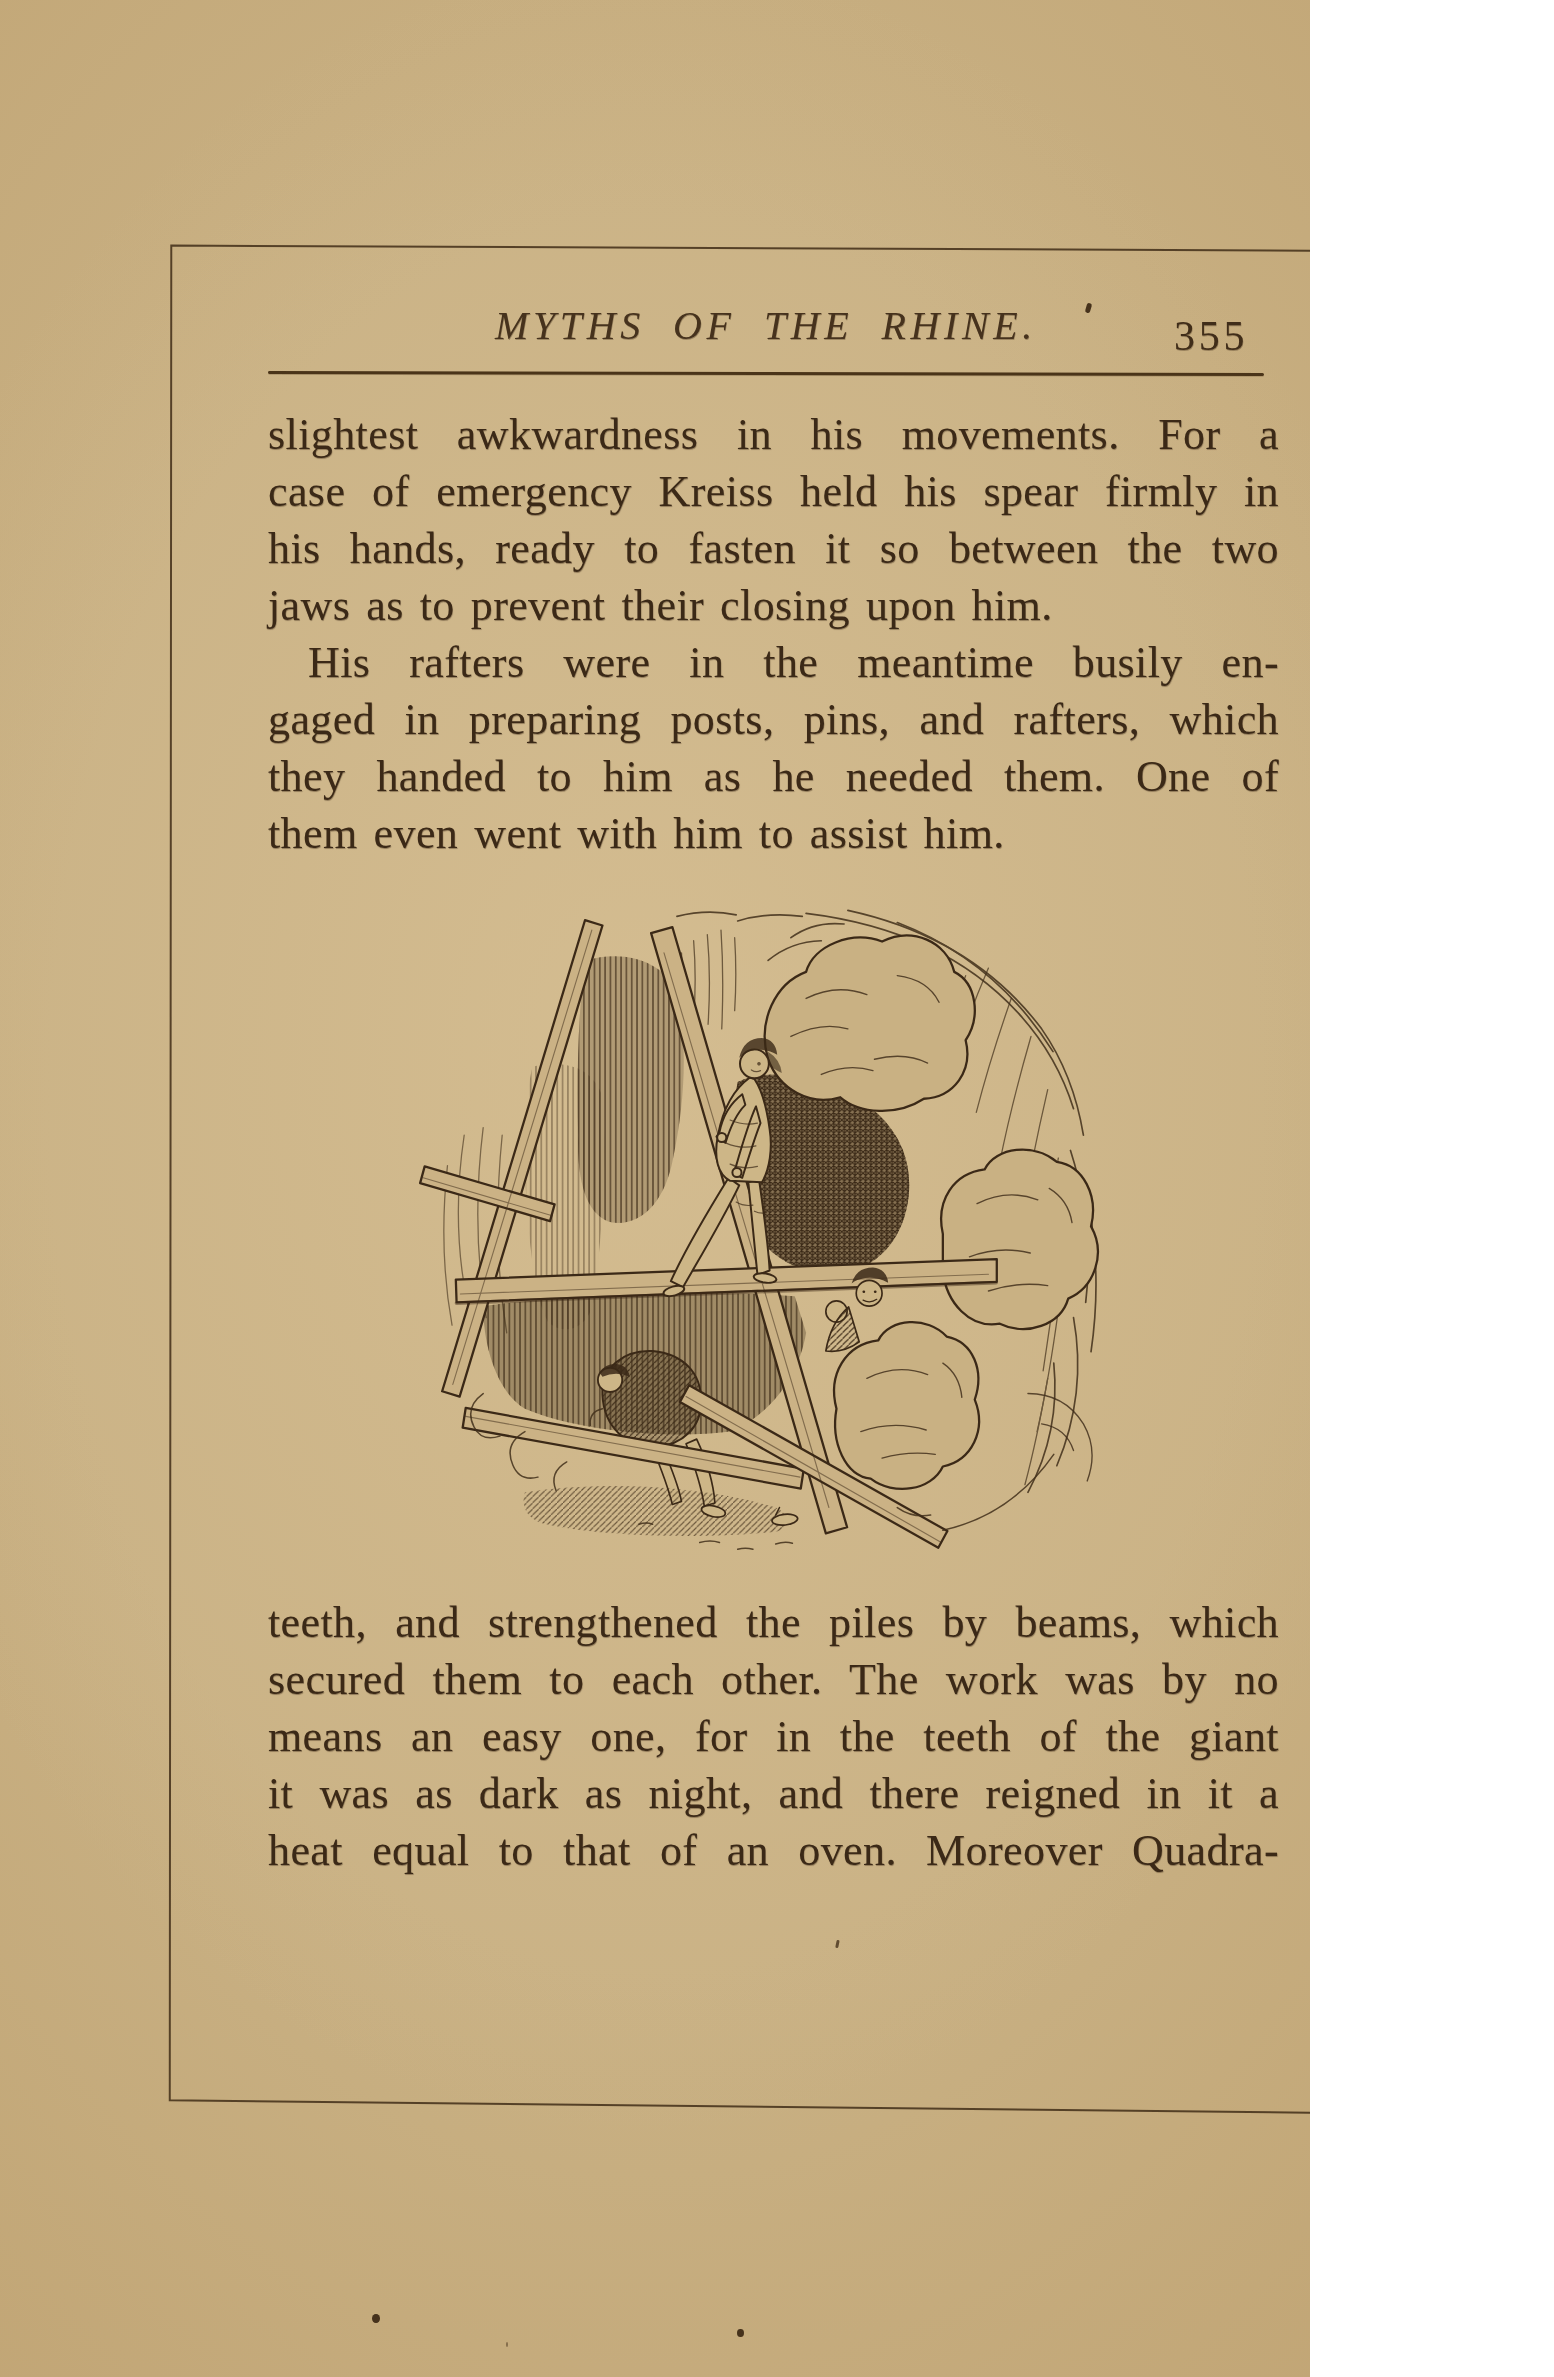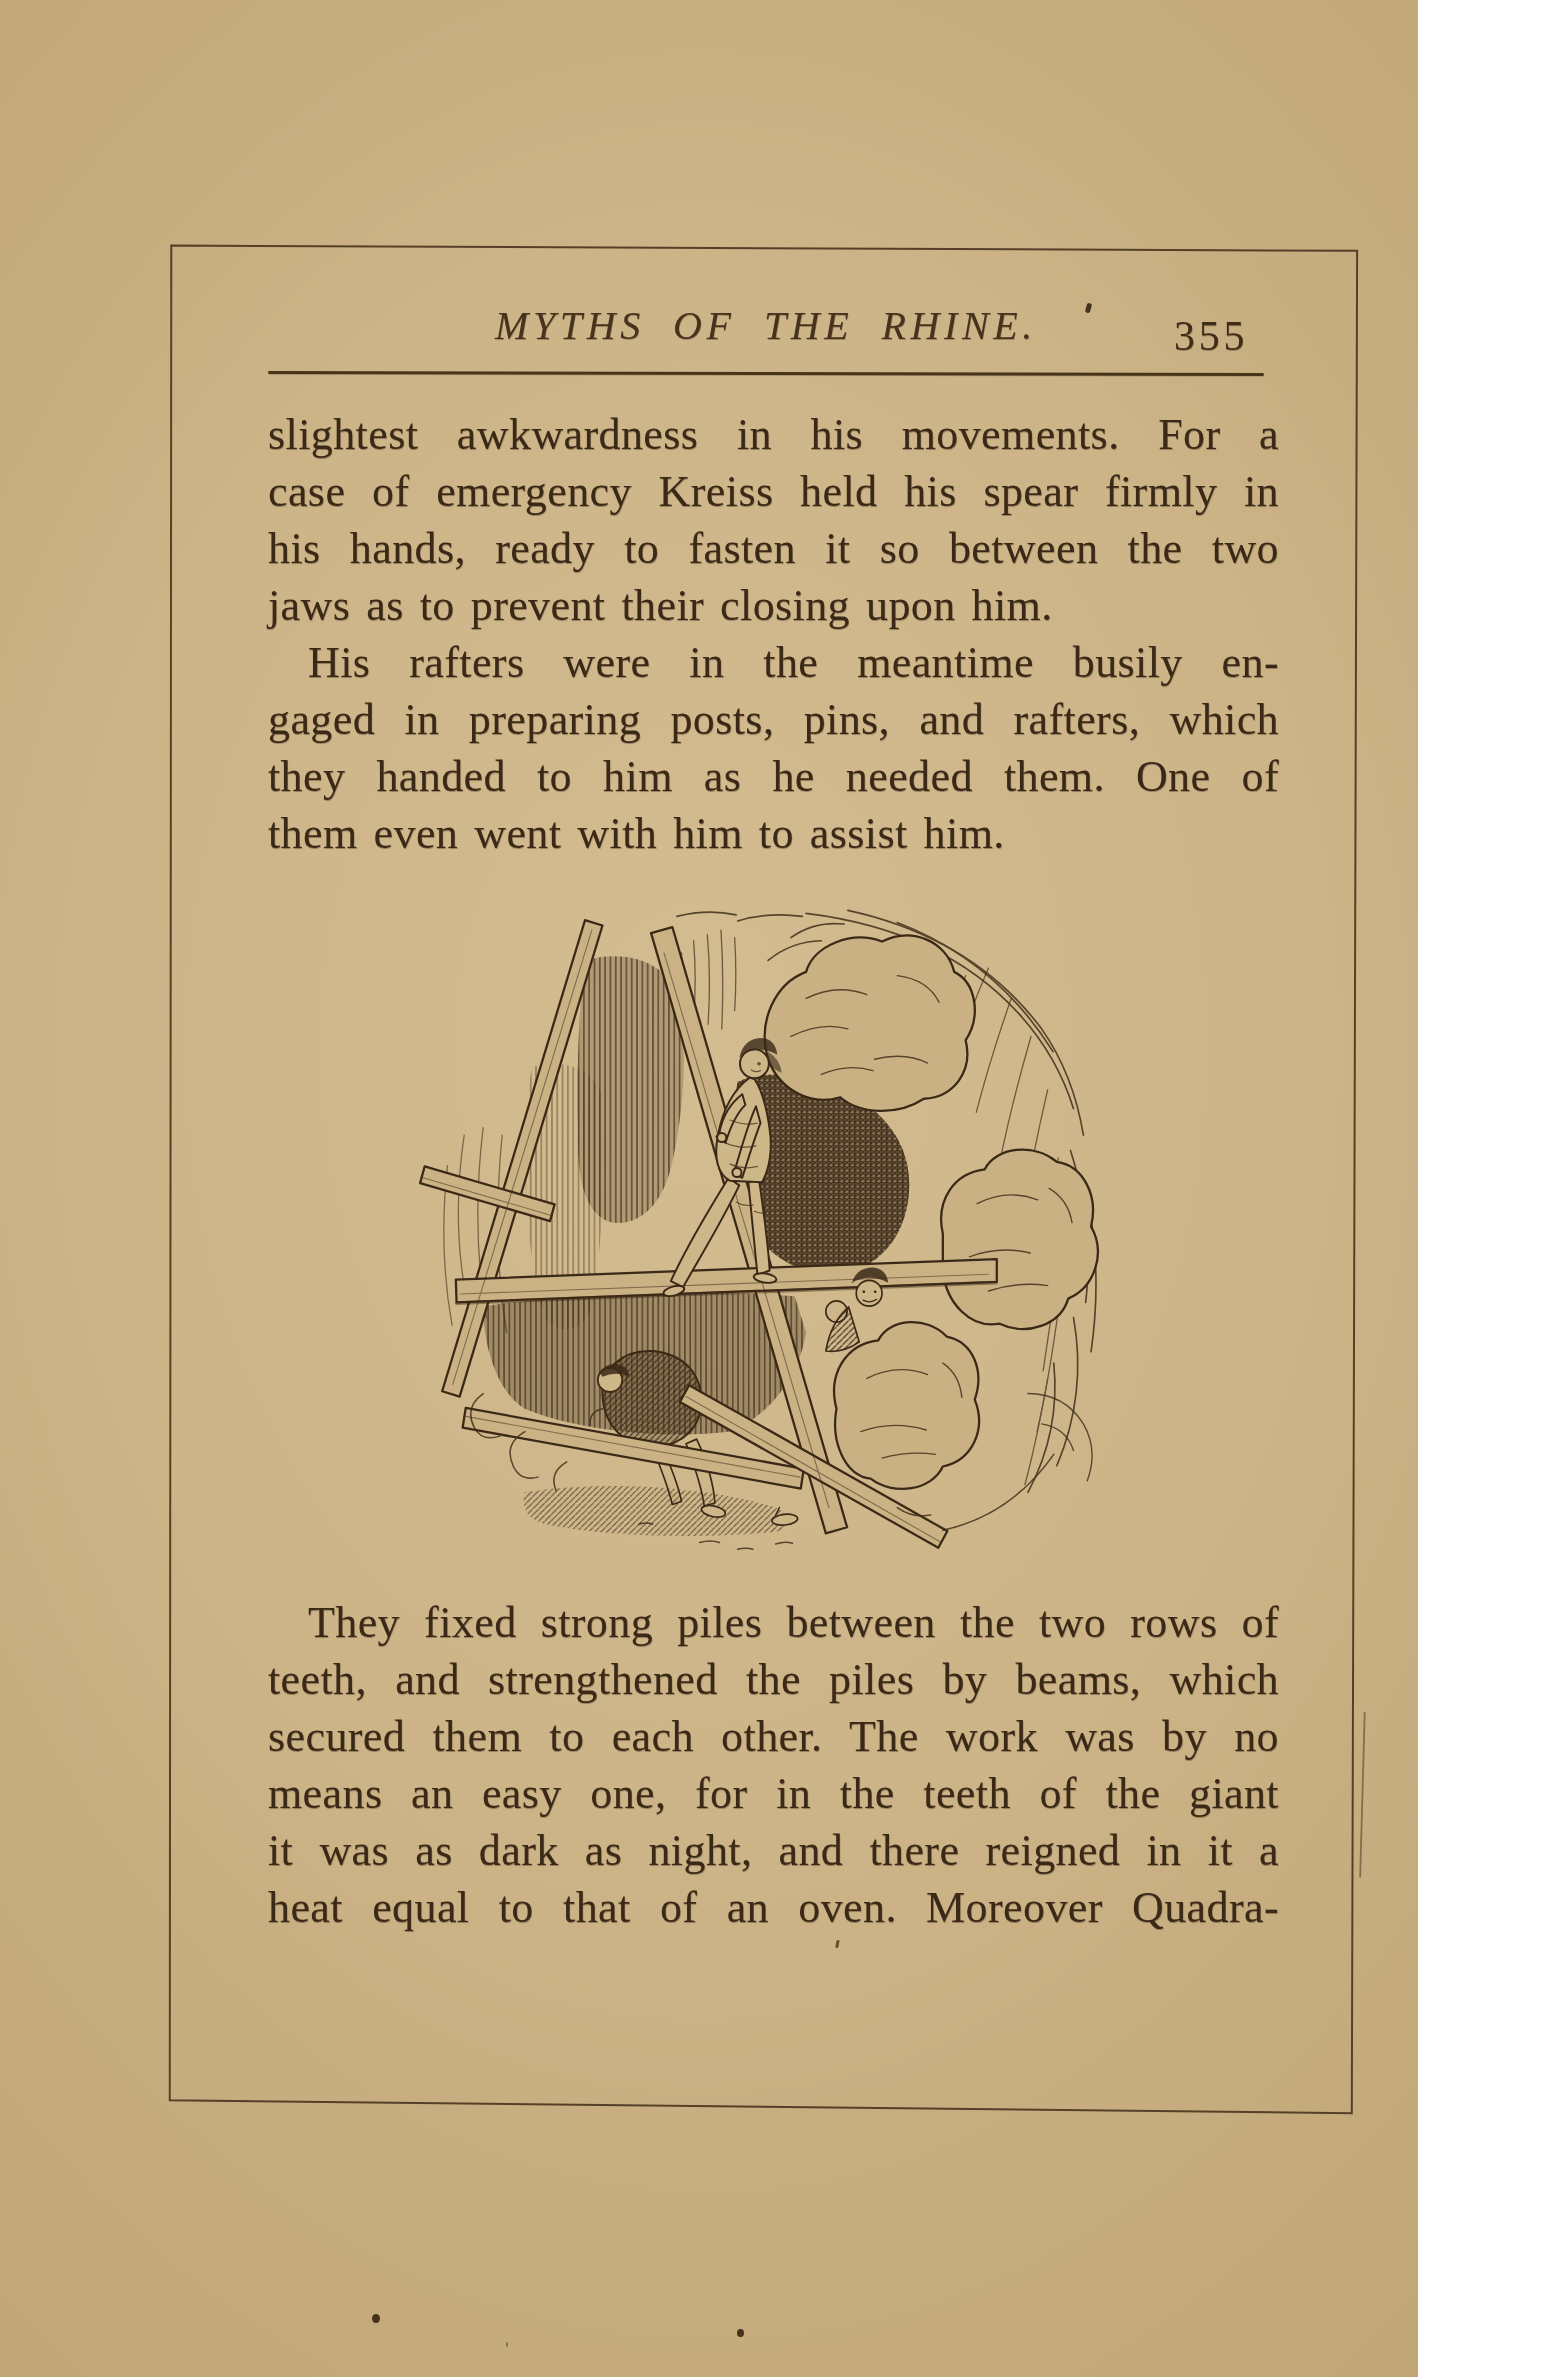--- a/index.html
+++ b/index.html
@@ -2,21 +2,21 @@
 <html style="font-size:12px"><head>
 <meta charset="utf-8">
 <style>
   html,body{margin:0;padding:0;}
   body{
     width:1555px;height:2377px;
     font-family:"Liberation Serif", serif;
     overflow:hidden;
   }
   .scan{
-    position:relative;width:1418px;height:2377px;overflow:hidden;
+    position:relative;width:1310px;height:2377px;overflow:hidden;
     background:
       radial-gradient(ellipse 1140px 1521px at 49% 44%, rgba(219,196,153,.6) 0%, rgba(219,196,153,0) 72%),
       radial-gradient(ellipse 165% 132% at 50% 46%, #c9b184 28%, #bd9f6d 66%, #aa884f 94%, #a07c45 100%);
     color:#3b2917;
   }
   .overlay-svg{position:absolute;left:0;top:0;width:1555px;height:2377px;}
   .running-title{
     position:absolute;left:268px;top:303px;width:996px;
     text-align:center;font-style:italic;font-size:40px;line-height:46px;
     letter-spacing:4.6px;word-spacing:13.7px;color:#46321d;
@@ -234,21 +234,20 @@
       <path d="M380,836 q14,-4 26,0"></path>
       <path d="M430,845 q10,-3 20,0"></path>
       <path d="M480,838 q12,-4 22,-1"></path>
       <path d="M300,812 q10,-3 18,0"></path>
       <path d="M700,820 Q790,800 846,720"></path>
       <path d="M640,790 q20,14 44,10"></path>
     </g>
   </svg>
 
   <div class="para para2">
-    <div class="line j ind">They fixed strong piles between the two rows of</div>
     <div class="line j">teeth, and strengthened the piles by beams, which</div>
     <div class="line j">secured them to each other.  The work was by no</div>
     <div class="line j">means an easy one, for in the teeth of the giant</div>
     <div class="line j">it was as dark as night, and there reigned in it a</div>
     <div class="line j">heat equal to that of an oven.  Moreover Quadra-</div>
   </div>
 
   <div class="speck s1"></div>
   <div class="speck s2"></div>
   <div class="speck s3"></div>

